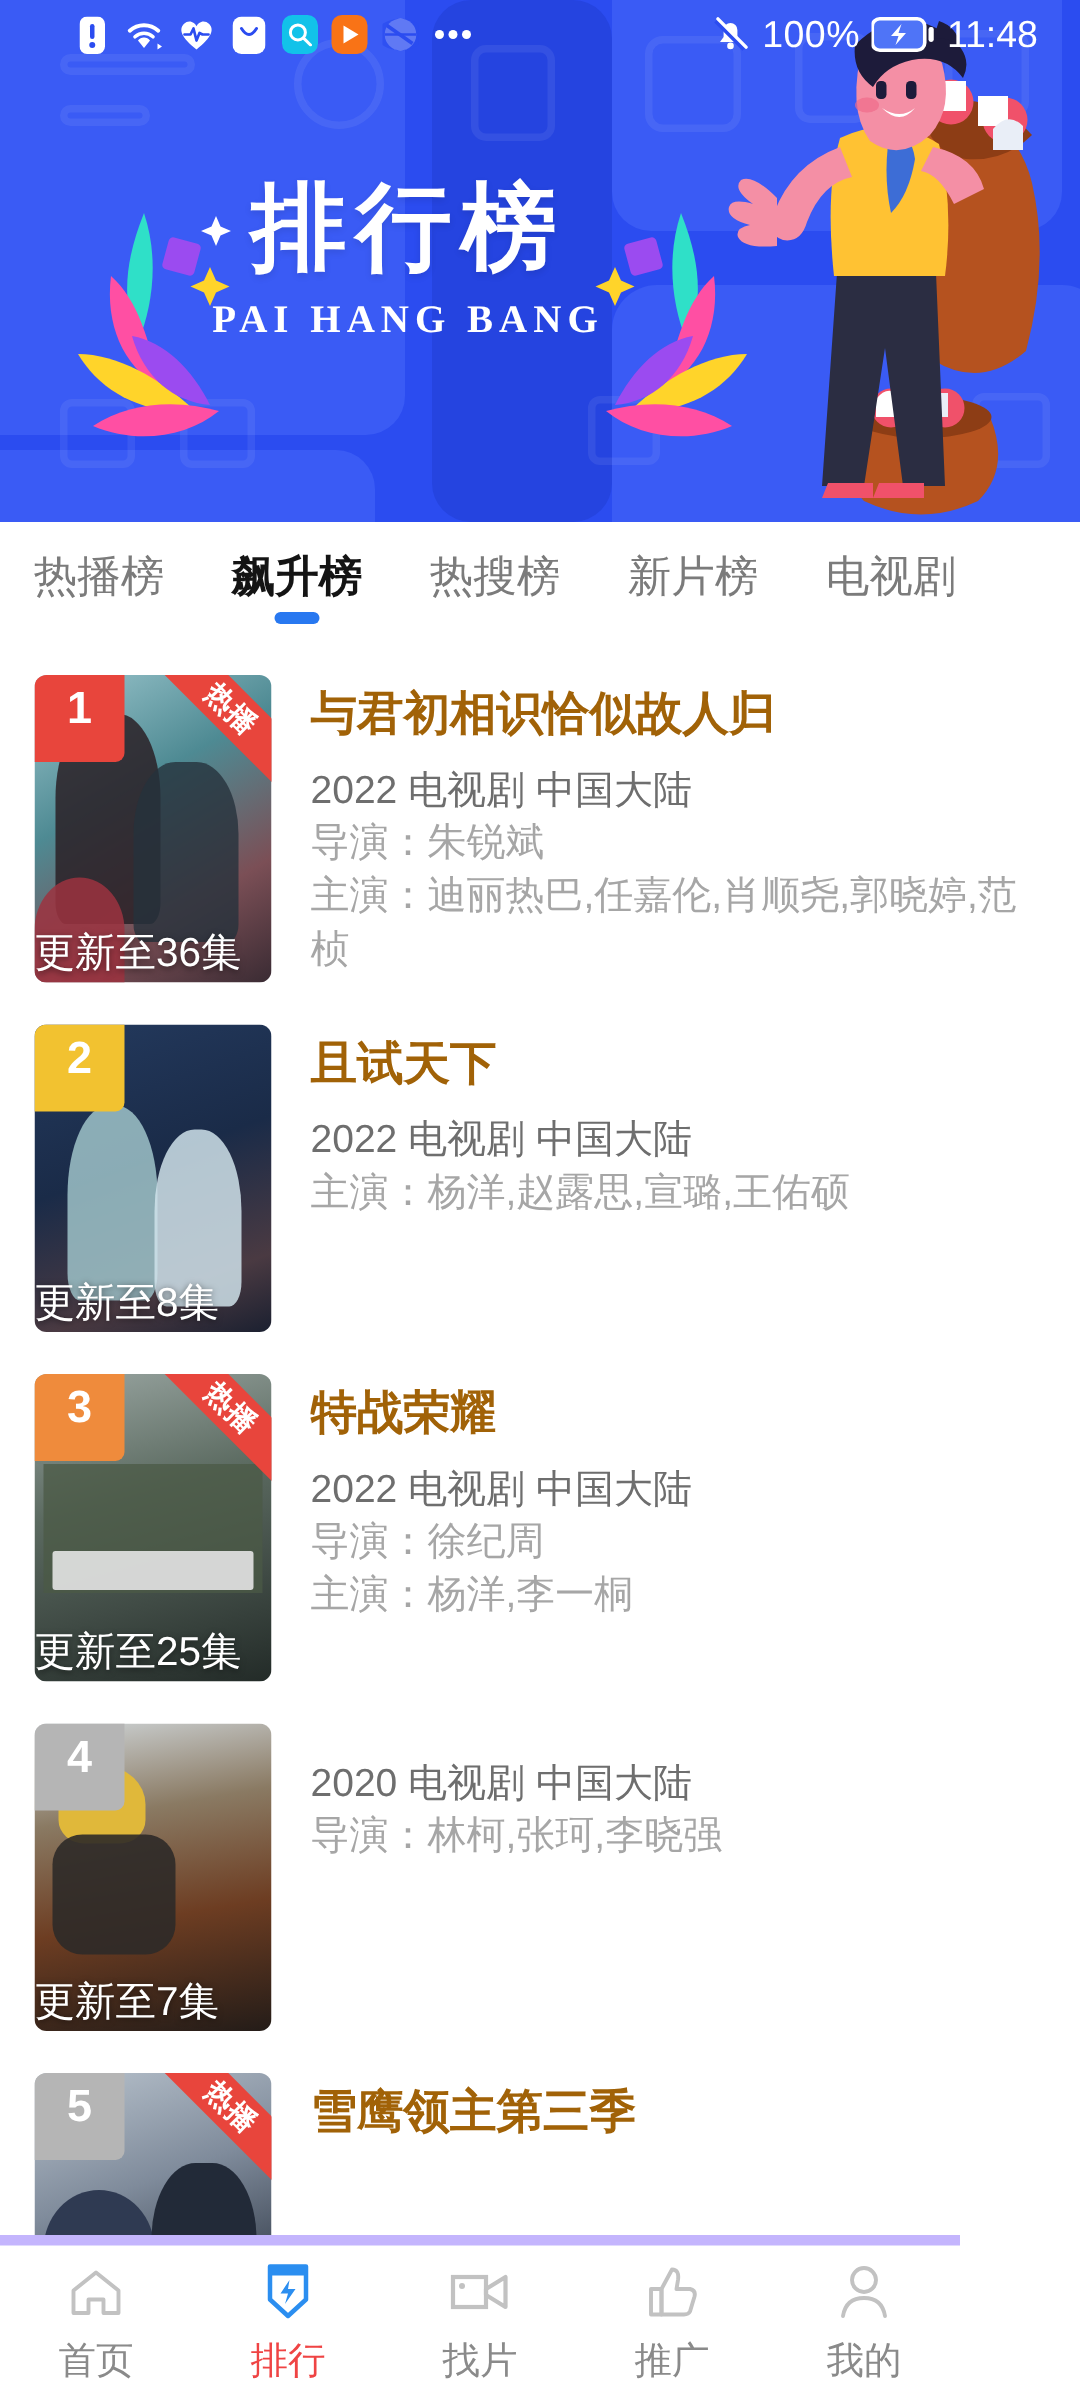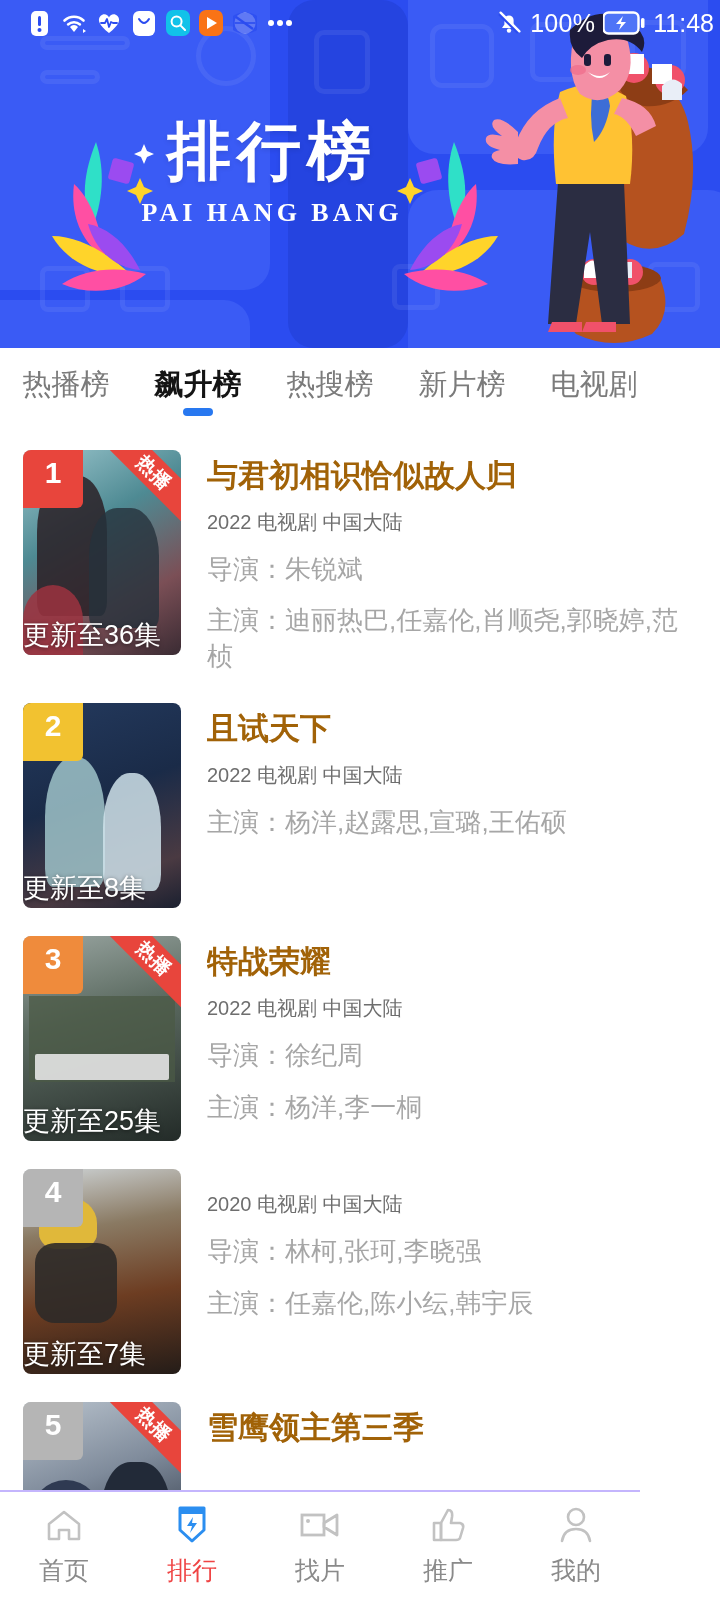--- a/index.html
+++ b/index.html
@@ -8,21 +8,21 @@
     font-family: "Liberation Sans", "DejaVu Sans", sans-serif;
     background: #ffffff;
     overflow: hidden;
   }
   #app { position: relative; width: 720px; height: 1600px; overflow: hidden; }
 
   
   .statusbar {
     position: absolute; top: 0; left: 0; width: 720px; height: 46px;
     display: flex; align-items: center; justify-content: space-between;
-    padding: 0 6px; color: #fff; z-index: 40;
+    padding: 0 28px; color: #fff; z-index: 40;
   }
   .sb-left { display: flex; align-items: center; gap: 9px; padding-left: 20px; }
   .sb-right { display: flex; align-items: center; gap: 8px; }
   .sb-ico { width: 26px; height: 26px; display: flex; align-items: center; justify-content: center; }
   .sb-ico svg { display: block; }
   .sb-text { font-size: 25px; font-weight: 500; letter-spacing: .3px; color: #fff; }
   .sb-time { font-size: 25px; font-weight: 500; color: #fff; }
   .chip { width: 24px; height: 26px; border-radius: 7px; background: #fff; display:flex; align-items:center; justify-content:center; }
   .chip.cyan { background:#12c2e9; border-radius:7px; }
   .chip.orange { background:#f97316; border-radius:7px; }
@@ -94,27 +94,27 @@
     position: absolute; left: 0; right: 0; bottom: 2px; text-align: left;
     color: #fff; font-size: 27px; font-weight: 400;
     text-shadow: 0 1px 4px rgba(0,0,0,.55);
     white-space: nowrap;
   }
   .info { flex: 1; padding-left: 26px; padding-top: 8px; min-width: 0; }
   .title {
     font-size: 31px; font-weight: 700; color: #a16207; line-height: 1.18;
     white-space: nowrap; overflow: hidden;
   }
-  .meta { margin-top: 14px; font-size: 20px; color: #6e6e6e; }
-  .credit { margin-top: 16px; font-size: 26px; color: #a6a6a6; line-height: 1.38; }
+  .meta { margin-top: 14px; font-size: 26px; color: #6e6e6e; }
+  .credit { font-size: 26px; color: #a6a6a6; line-height: 1.38; }
 
   
   .bottomnav {
     position: absolute; left: 0; bottom: 0; width: 640px; height: 110px;
-    background: #fff; border-top: 2px solid #c4b5fd;
+    background: #fff; border-top: 7px solid #c4b5fd;
     display: flex; align-items: center; z-index: 30;
   }
   .nav-item {
     flex: 1; display: flex; flex-direction: column; align-items: center; justify-content: center;
     gap: 9px;
   }
   .nav-ico { width: 44px; height: 40px; display: flex; align-items: center; justify-content: center; }
   .nav-label { font-size: 25px; color: #8a8a8a; }
   .nav-item.active .nav-label { color: #ef4444; }
 </style>
@@ -367,21 +367,20 @@
       <div class="thumb">
         <div class="th-img" style="background:linear-gradient(170deg,#cfd5d8 0%,#8a7a63 30%,#6d3d22 62%,#241c18 100%);"></div>
         <div style="position:absolute;left:16px;top:28px;width:58px;height:52px;background:#e0b83a;border-radius:50% 50% 30% 30%"></div>
         <div style="position:absolute;left:12px;top:74px;width:82px;height:80px;background:#2e2a28;border-radius:20px;opacity:.9"></div>
         <div class="rank" style="background:#b5b5b5;">4</div>
         <div class="eps">更新至7集</div>
       </div>
       <div class="info">
         <div class="meta">2020  电视剧  中国大陆</div>
         <div class="credit">导演：林柯,张珂,李晓强</div>
-        <div class="credit">主演：任嘉伦,陈小纭,韩宇辰</div>
       </div>
     </div>
 
     <div class="row">
       <div class="thumb">
         <div class="th-img" style="background:linear-gradient(160deg,#b9c3cd 0%,#7f8b9b 38%,#3b4452 72%,#1f242e 100%);"></div>
         <div style="position:absolute;left:6px;top:78px;width:74px;height:80px;background:#2f3a52;border-radius:50% 50% 20% 20%"></div>
         <div style="position:absolute;left:78px;top:60px;width:70px;height:120px;background:#222a38;border-radius:42% 42% 12% 12%"></div>
         <div class="rank" style="background:#b5b5b5;">5</div>
         <div class="ribbon">热播</div>

